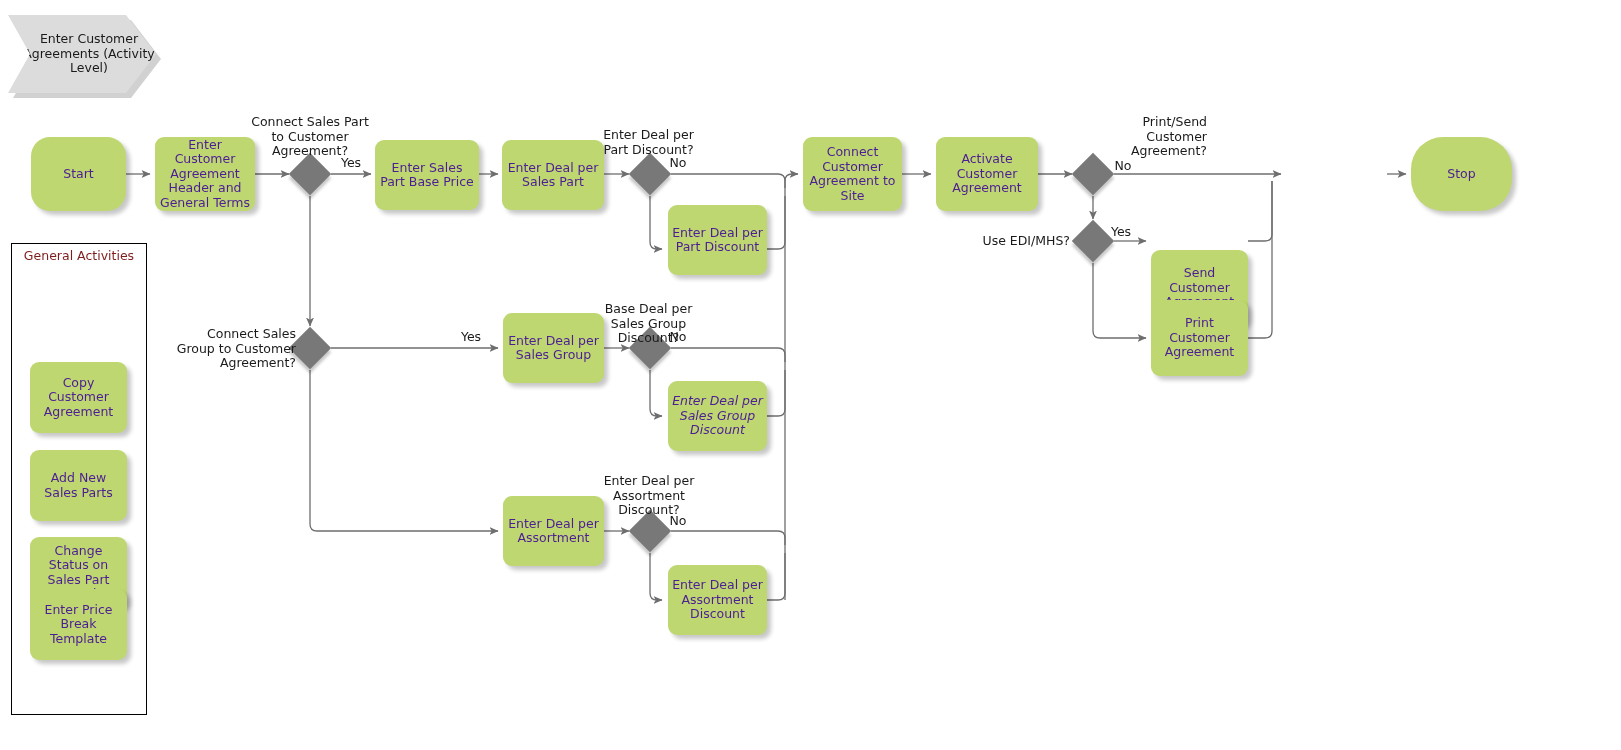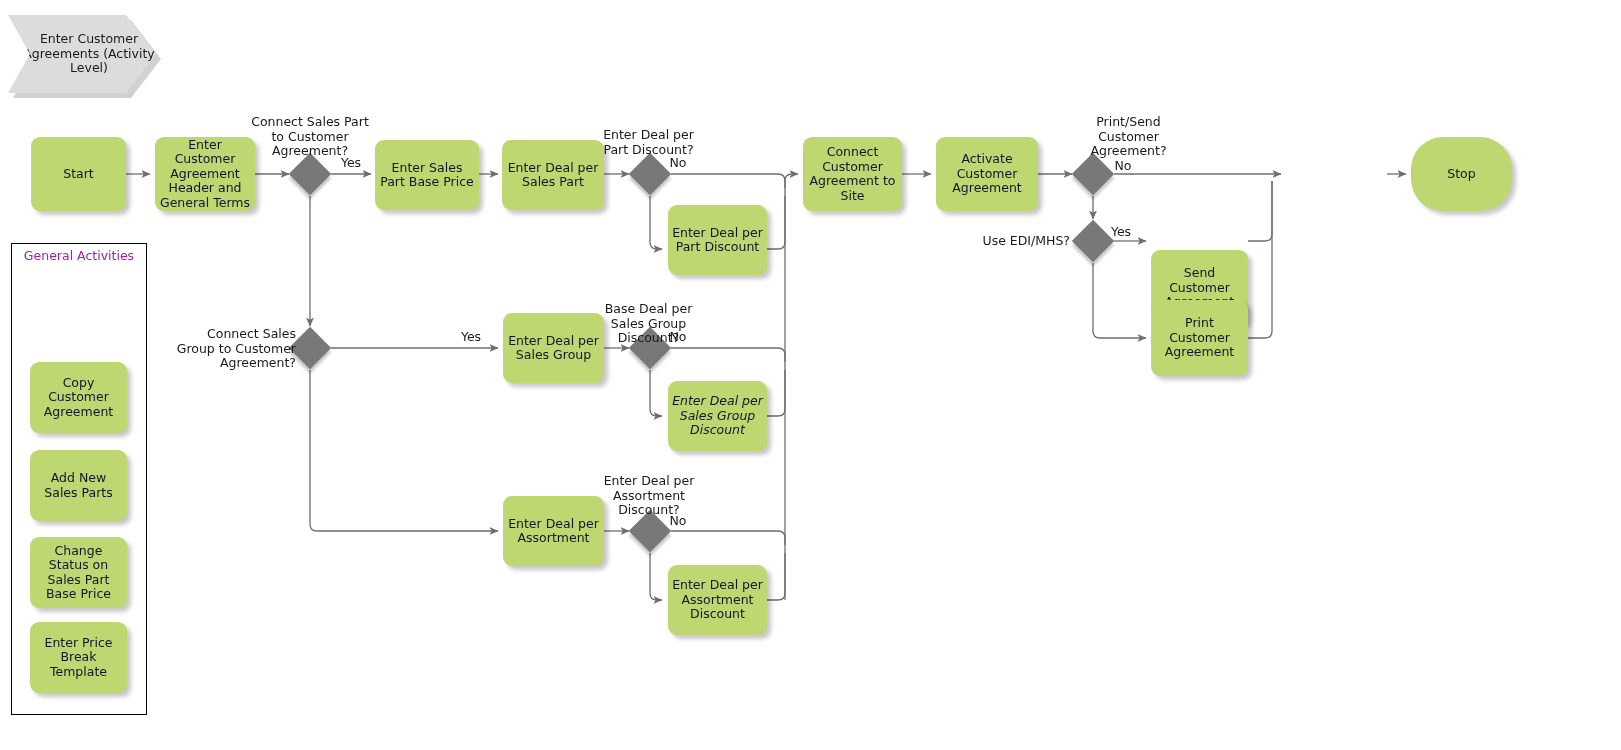--- a/index.html
+++ b/index.html
@@ -9,21 +9,21 @@
   svg.edges{position:absolute;left:0;top:0;width:1621px;height:750px;pointer-events:none;}
 
   
   .node{
     position:absolute;
     background:#bed770;
     border-radius:9px;
     box-shadow:4px 4px 4px rgba(0,0,0,0.22);
     display:flex;align-items:center;justify-content:center;
     text-align:center;
-    color:#0f172a;
+    color:#4c1d95;
     font-size:12.5px;
     line-height:14.5px;
     padding:2px 4px;
     box-sizing:border-box;
   }
   .node span{display:block;}
 
   
   .diamond{
     position:absolute;
@@ -66,21 +66,21 @@
   
   .panel{
     position:absolute;
     left:11px;top:243px;width:136px;height:472px;
     border:1.5px solid #000;
     background:#fff;
     box-sizing:border-box;
   }
   .panel-title{
     position:absolute;left:11px;top:248px;width:136px;
-    text-align:center;font-size:12.5px;color:#a21caf;
+    text-align:center;font-size:12.5px;color:#7f1d1d;
   }
 </style>
 </head>
 <body>
 
 <div id="canvas">
 
   <div class="banner-shadow"></div>
   <div class="banner">
     <div class="banner-text">
@@ -151,21 +151,21 @@
       <path d="M1093,263 L1093,331 Q1093,338 1100,338 L1146,338" marker-end="url(#arrow)"></path>
 
       <path d="M1248,241 L1265,241 Q1272,241 1272,234 L1272,181"></path>
 
       <path d="M1248,338 L1265,338 Q1272,338 1272,331 L1272,181"></path>
 
       <path d="M1387,174 L1406,174" marker-end="url(#arrow)"></path>
     </g>
   </svg>
 
-  <div class="node" style="left:31px;top:137px;width:95px;height:74px;">
+  <div class="node" style="left:31px;top:137px;width:95px;height:74px;border-radius:19px;">
     <span>Start</span>
   </div>
 
   <div class="node" style="left:155px;top:137px;width:100px;height:74px;">
     <span>Enter Customer Agreement Header and General Terms</span>
   </div>
 
   <div class="node" style="left:502px;top:140px;width:102px;height:70px;">
     <span>Enter Deal per Sales Part</span>
   </div>
@@ -236,21 +236,21 @@
   </div>
 
   <div class="elabel multi" style="left:592px;top:302px;width:113px;">
     <span>Base Deal per Sales Group Discount?</span>
   </div>
 
   <div class="elabel multi" style="left:594px;top:474px;width:110px;">
     <span>Enter Deal per Assortment Discount?</span>
   </div>
 
-  <div class="elabel multi" style="left:1076px;top:115px;width:105px;">
+  <div class="elabel multi" style="left:1102px;top:115px;width:105px;text-align:right;">
     <span>Print/Send Customer Agreement?</span>
   </div>
 
   <div class="elabel" style="left:965px;top:234px;width:105px;text-align:right;">
     <span>Use EDI/MHS?</span>
   </div>
 
   <div class="elabel" style="left:332px;top:156px;width:38px;">
     <span>Yes</span>
   </div>
@@ -286,17 +286,17 @@
 
   <div class="node" style="left:30px;top:362px;width:97px;height:71px;">
     <span>Copy Customer Agreement</span>
   </div>
   <div class="node" style="left:30px;top:450px;width:97px;height:71px;">
     <span>Add New Sales Parts</span>
   </div>
   <div class="node" style="left:30px;top:537px;width:97px;height:71px;">
     <span>Change Status on Sales Part Base Price</span>
   </div>
-  <div class="node" style="left:30px;top:622px;width:97px;height:71px;">
+  <div class="node" style="left:30px;top:589px;width:97px;height:71px;">
     <span>Enter Price Break Template</span>
   </div>
 
 </div>
 
 </body></html>

